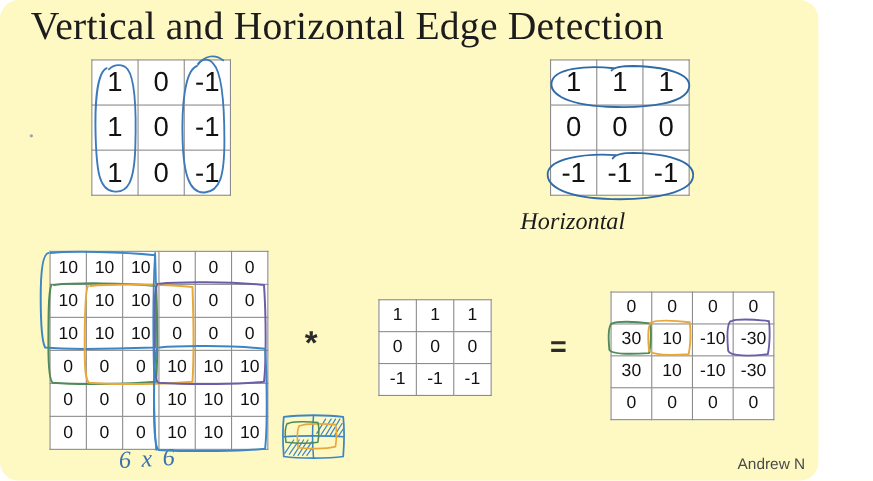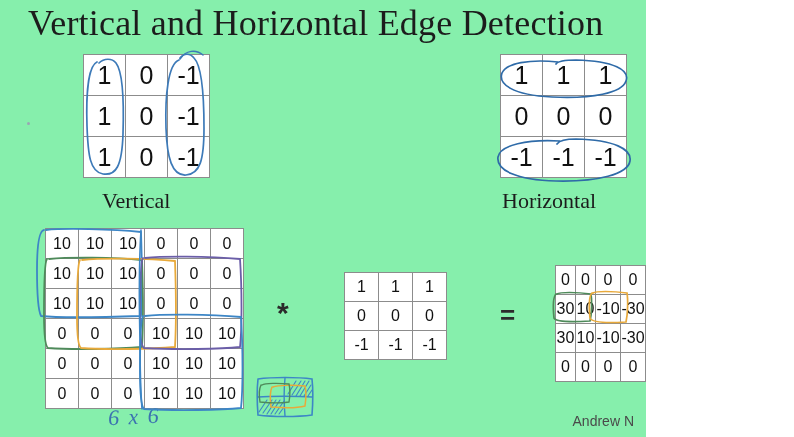--- a/index.html
+++ b/index.html
@@ -2,25 +2,26 @@
 <html><head>
 <meta charset="utf-8">
 <style>
   html, body {
     margin: 0;
     padding: 0;
     background: #ffffff;
   }
   #slide {
     position: relative;
-    width: 646px;
+    width: 744px;
     height: 437px;
-    background: #86efac;
+    background: #fef9c3;
     overflow: hidden;
     font-family: "Liberation Serif", "DejaVu Serif", serif;
+    border-radius: 17px;
   }
 
   
   #title {
     position: absolute;
     left: 28px;
     top: 2px;
     font-size: 36px;
     letter-spacing: 0.2px;
     color: #1c1c1c;
@@ -52,21 +53,21 @@
   #vertical-filter { left: 83px; top: 54px; }
   #horizontal-filter { left: 500px; top: 54px; }
 
   .caption {
     position: absolute;
     font-size: 22px;
     color: #1c1c1c;
     font-family: "Liberation Serif", "DejaVu Serif", serif;
   }
   #vertical-caption { left: 102px; top: 188px; }
-  #horizontal-caption { left: 502px; top: 188px; }
+  #horizontal-caption { left: 473px; top: 188px; font-style: italic; }
 
   
   #input-matrix { left: 45px; top: 228px; }
   #input-matrix td {
     width: 32px;
     height: 29px;
     font-size: 16px;
   }
 
   
@@ -169,21 +170,20 @@
       <td>0</td>
       <td>-1</td>
     </tr>
     <tr>
       <td>1</td>
       <td>0</td>
       <td>-1</td>
     </tr>
   </tbody>
     </table>
-  <div class="caption" id="vertical-caption">Vertical</div>
 
   <table class="matrix filter-top" id="horizontal-filter">
     <tbody>
         <tr>
       <td>1</td>
       <td>1</td>
       <td>1</td>
     </tr>
     <tr>
       <td>0</td>

